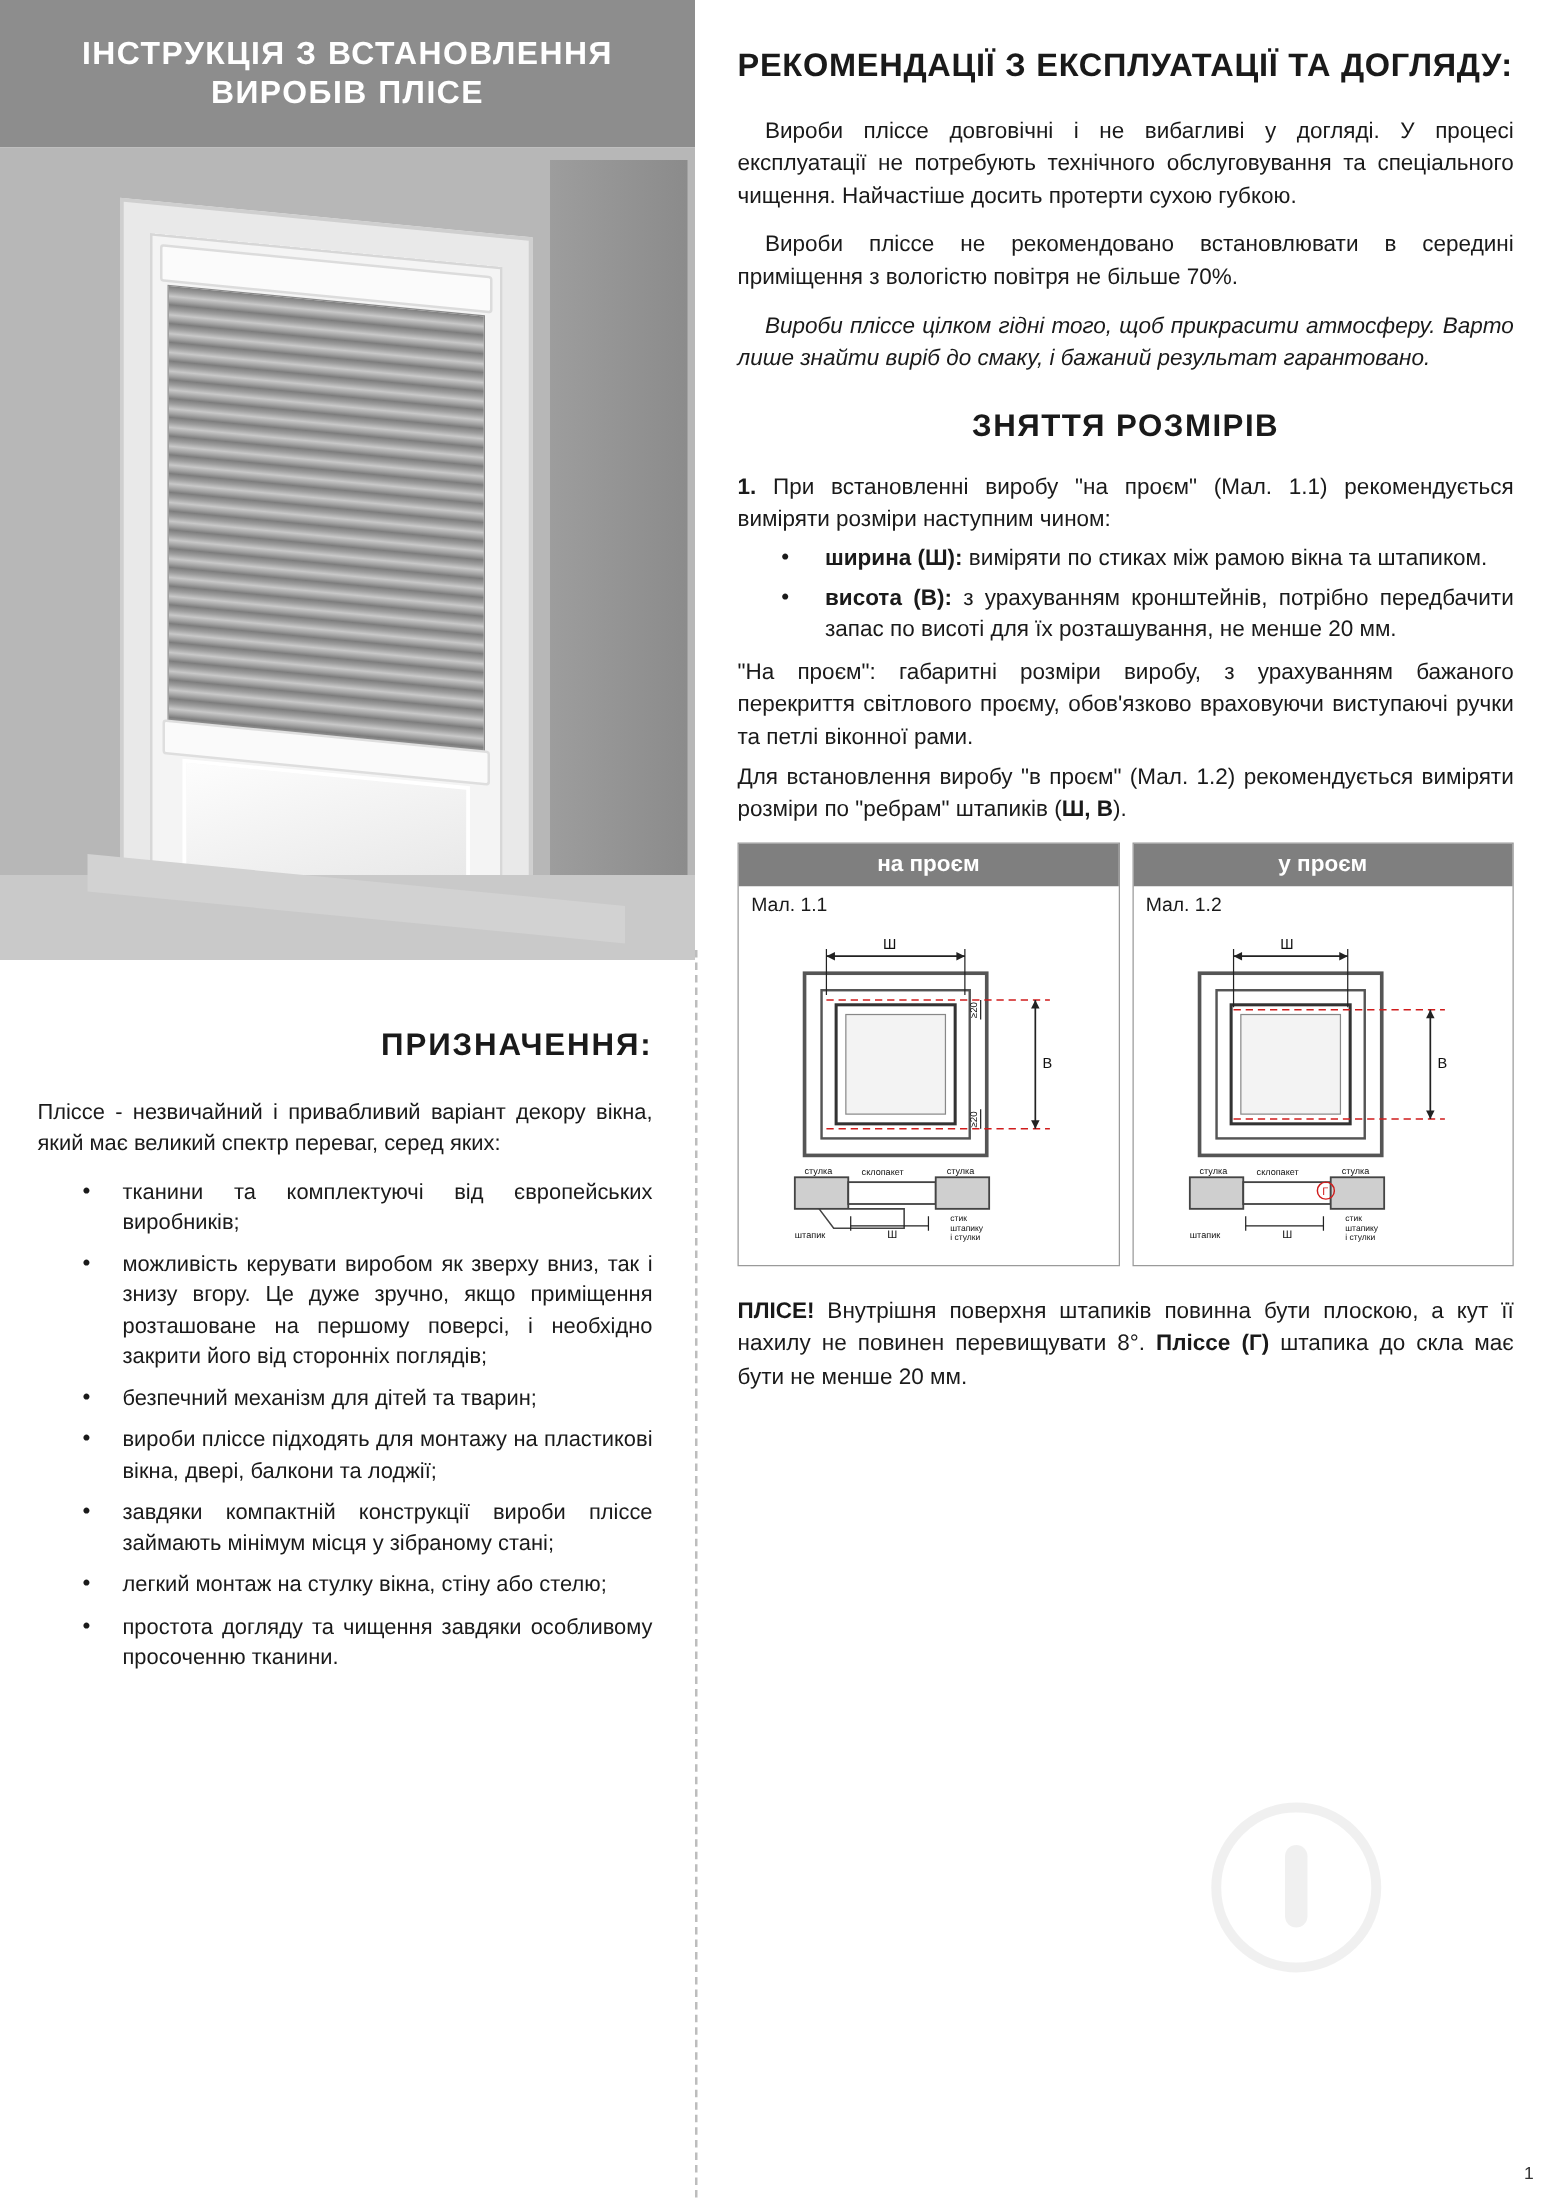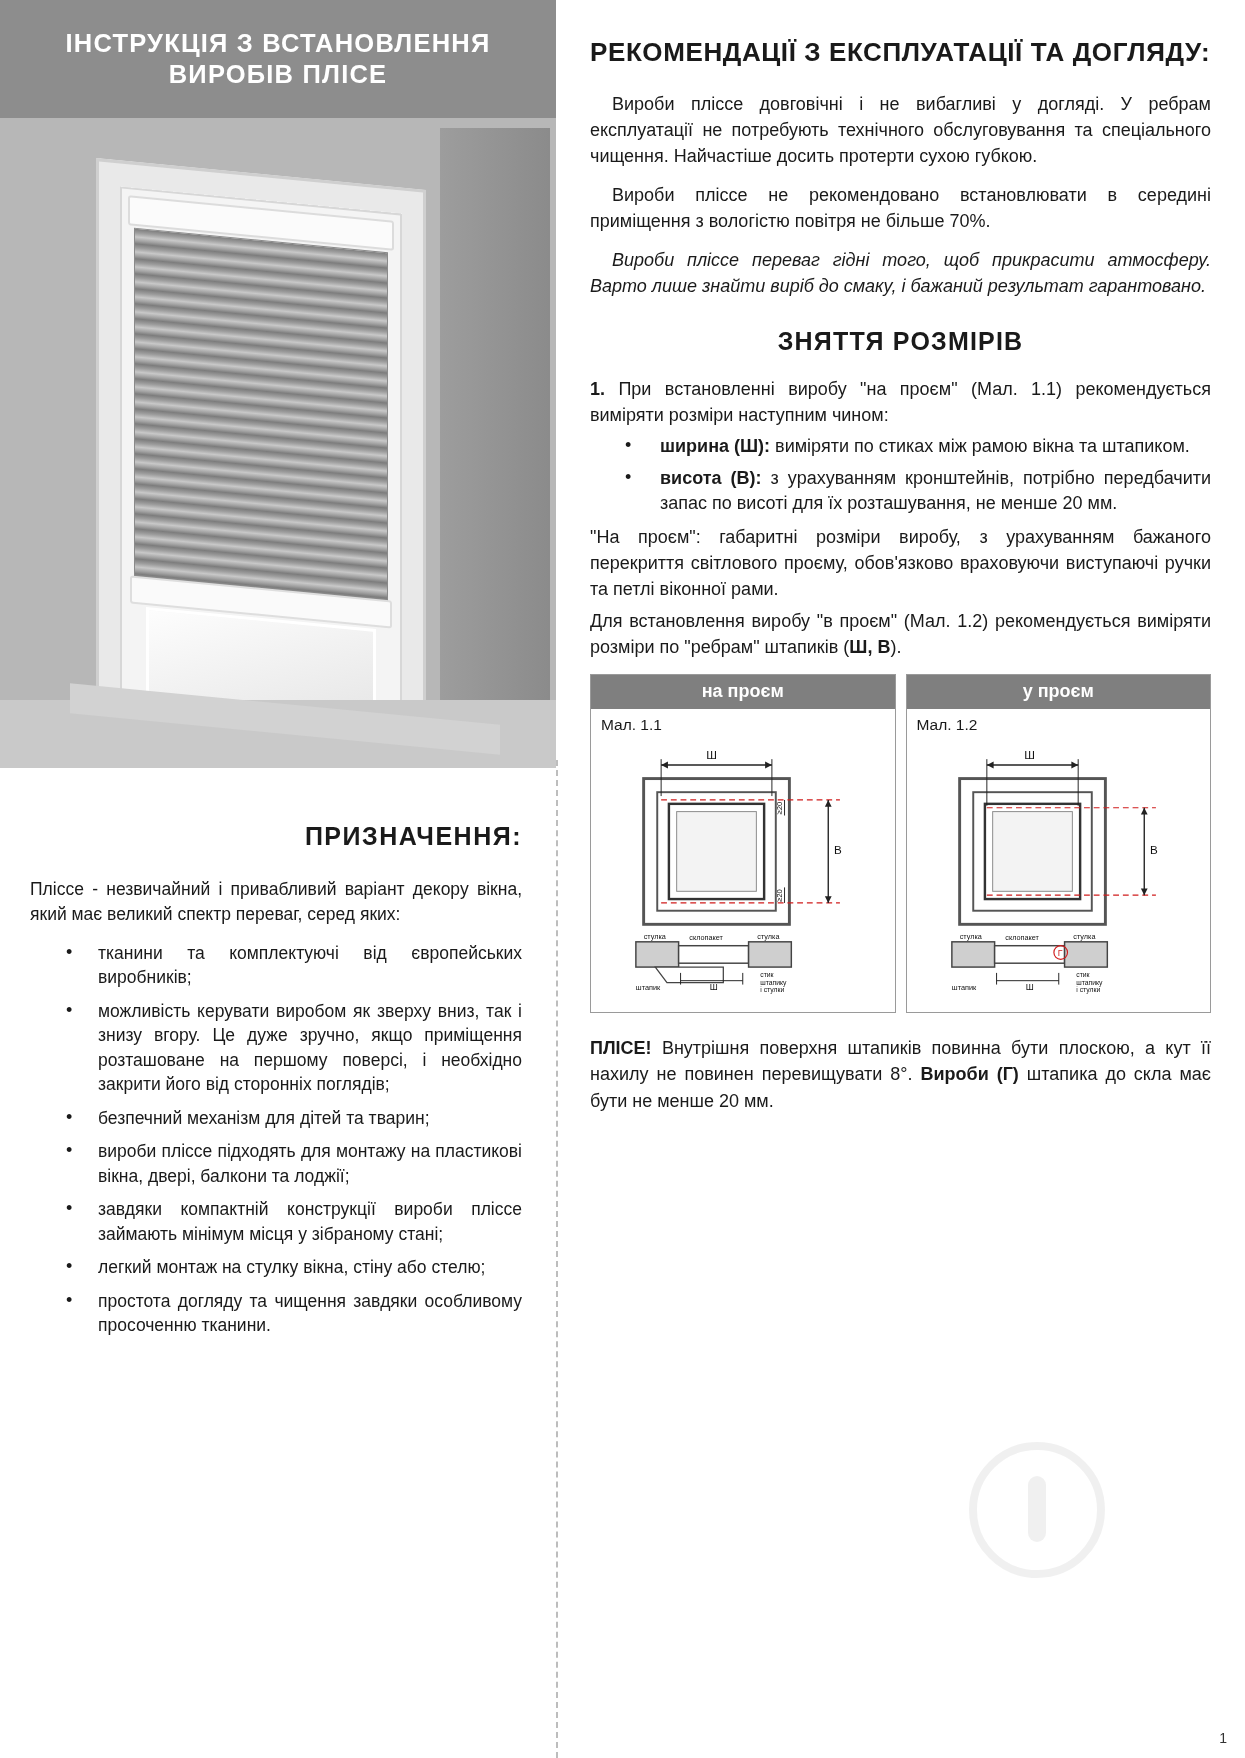--- a/index.html
+++ b/index.html
@@ -359,23 +359,23 @@
       </ul>
     </div>
   </div>
 
   <div class="vsep"></div>
 
   <div class="col-right">
 
     <div class="r-title">РЕКОМЕНДАЦІЇ З ЕКСПЛУАТАЦІЇ ТА ДОГЛЯДУ:</div>
 
-    <p class="r-para">Вироби пліссе довговічні і не вибагливі у догляді. У ребрам експлуатації не потребують технічного обслуговування та спеціального чищення. Найчастіше досить протерти сухою губкою.</p>
+    <p class="r-para">Вироби пліссе довговічні і не вибагливі у догляді. У процесі експлуатації не потребують технічного обслуговування та спеціального чищення. Найчастіше досить протерти сухою губкою.</p>
     <p class="r-para">Вироби пліссе не рекомендовано встановлювати в середині приміщення з вологістю повітря не більше 70%.</p>
-    <p class="r-para italic">Вироби пліссе переваг гідні того, щоб прикрасити атмосферу. Варто лише знайти виріб до смаку, і бажаний результат гарантовано.</p>
+    <p class="r-para italic">Вироби пліссе цілком гідні того, щоб прикрасити атмосферу. Варто лише знайти виріб до смаку, і бажаний результат гарантовано.</p>
 
     <div class="r-sec">ЗНЯТТЯ РОЗМІРІВ</div>
 
     <p class="r-num">
       <b>1.</b>
       <span>При встановленні виробу "на проєм" (Мал. 1.1) рекомендується виміряти розміри наступним чином:</span>
     </p>
 
     <ul class="rb">
       <li>
@@ -482,18 +482,18 @@
             <circle cx="152" cy="219" r="7" fill="none" stroke="#d01c1c" stroke-width="1.2"></circle>
             <text x="149" y="223" font-size="9" fill="#d01c1c" font-family="Liberation Sans, sans-serif">Г</text>
           </svg>
         </div>
       </div>
     </div>
 
     <div class="wm2"></div>
 
     <p class="warn">
-      <b>ПЛІСЕ!</b><span> Внутрішня поверхня штапиків повинна бути плоскою, а кут її нахилу не повинен перевищувати 8°. </span><b>Вироби (Г)</b><span> штапика до скла має бути не менше 20 мм.</span>
+      <b>ПЛІСЕ!</b><span> Внутрішня поверхня штапиків повинна бути плоскою, а кут її нахилу не повинен перевищувати 8°. </span><b>Пліссе (Г)</b><span> штапика до скла має бути не менше 20 мм.</span>
     </p>
 
     <div class="page-num">1</div>
   </div>
 </div>
 
 </body></html>

